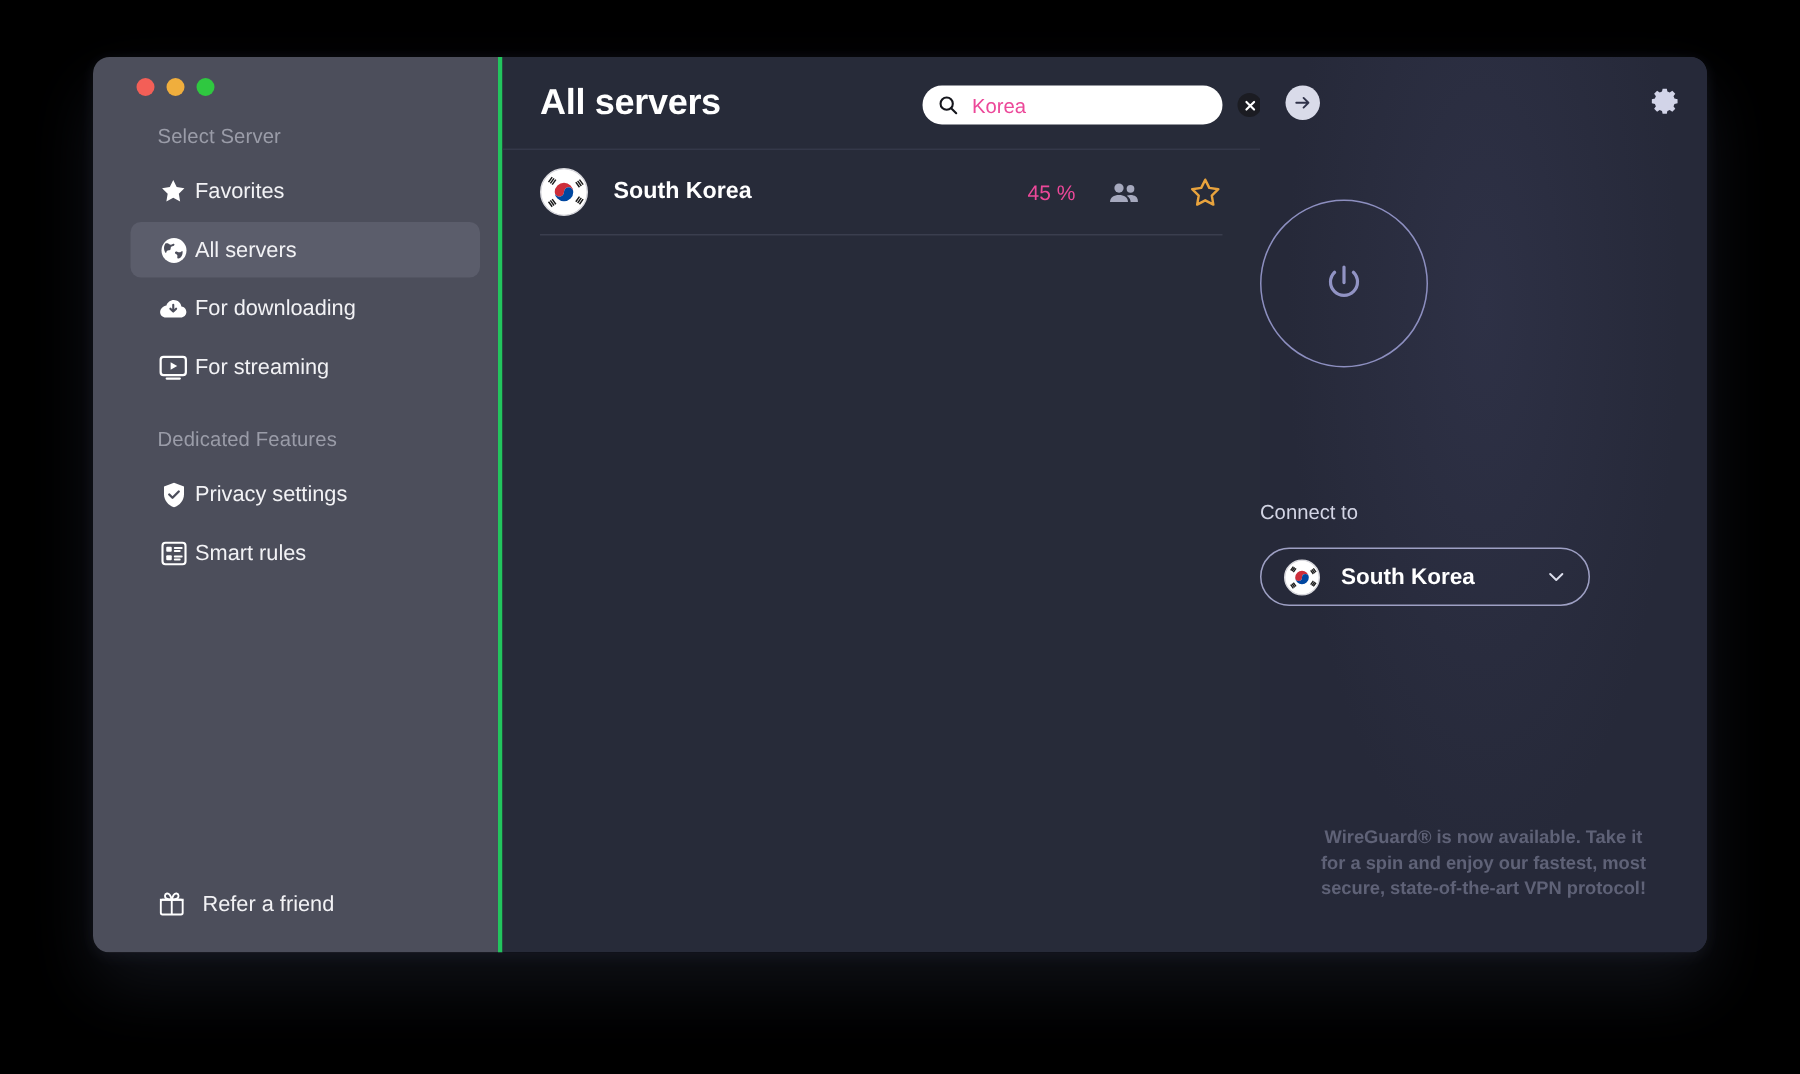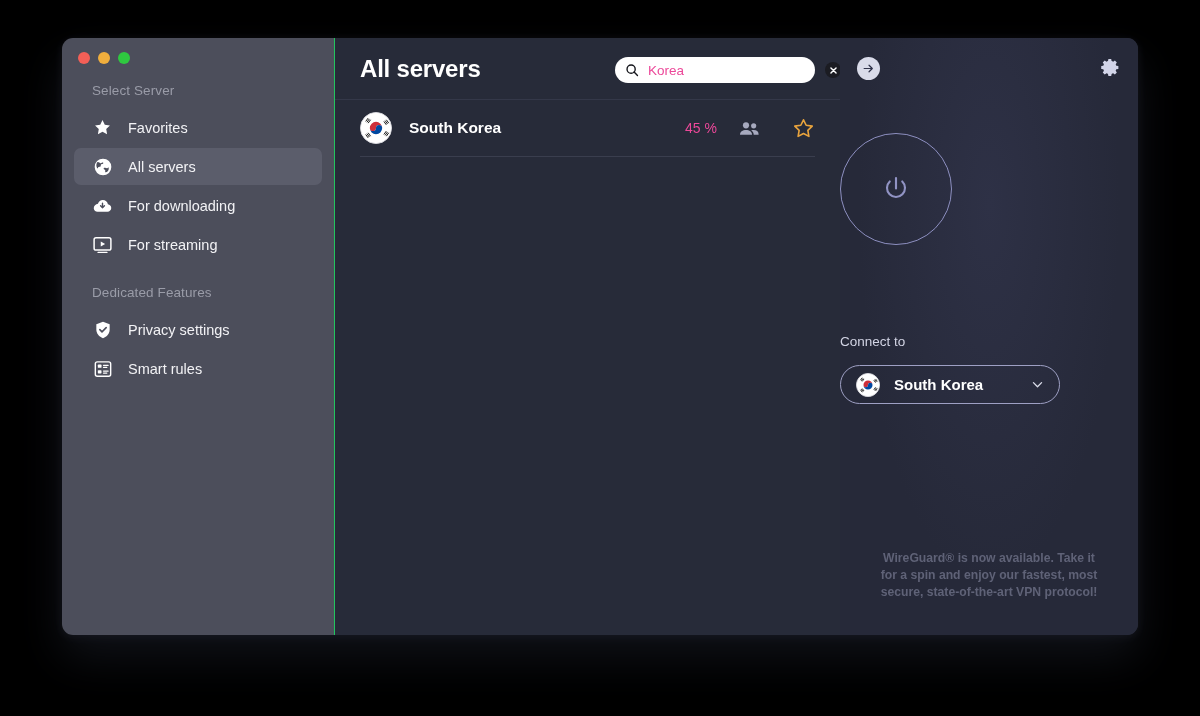--- a/index.html
+++ b/index.html
@@ -20,21 +20,22 @@
     box-shadow: 0 22px 46px rgba(30,32,44,0.55), 0 2px 10px rgba(40,42,58,0.45);
   }
 
   
   #sidebar {
     width: 273px;
     background: #4c4e5b;
     position: relative;
     display: flex;
     flex-direction: column;
-    border-right: 1px solid #22c55e;
+    border-right: 3px solid #22c55e;
+    padding-left: 13px;
   }
   #traffic-lights {
     display: flex;
     gap: 8px;
     padding: 14px 0 0 16px;
     height: 36px;
   }
   .tl { width: 12px; height: 12px; border-radius: 50%; }
   .tl-close { background: #f35f57; }
   .tl-min   { background: #f0ae3d; }
@@ -51,21 +52,21 @@
   .side-item {
     display: flex;
     align-items: center;
     height: 37px;
     margin: 1px 12px;
     padding-left: 18px;
     border-radius: 7px;
     color: #f2f2f5;
     font-size: 14.5px;
     cursor: pointer;
-    gap: 15px;
+    gap: 4px;
   }
   .side-item.selected { background: #5b5d6b; }
   .side-ico {
     width: 21px; height: 21px;
     display: flex; align-items: center; justify-content: center;
     flex: 0 0 21px;
   }
   .side-ico svg { display: block; }
 
   #sidebar-spacer { flex: 1 1 auto; }
@@ -305,20 +306,30 @@
           <rect x="5.8" y="6.6" width="4.4" height="4" rx="0.8" fill="#ffffff"></rect>
           <rect x="5.8" y="13.4" width="4.4" height="4" rx="0.8" fill="#ffffff"></rect>
           <path d="M12.6 7.6h5.6M12.6 10h4M12.6 14.4h5.6M12.6 16.8h4" stroke="#ffffff" stroke-width="1.5" stroke-linecap="round"></path>
         </svg>
       </span>
       <span>Smart rules</span>
     </div>
 
     <div id="sidebar-spacer"></div>
 
+    <div id="refer-a-friend">
+      <span class="side-ico">
+        <svg width="19" height="19" viewBox="0 0 24 24" fill="none" stroke="#ffffff" stroke-width="1.6">
+          <rect x="2.8" y="8.6" width="18.4" height="12.4" rx="1.4"></rect>
+          <path d="M2 8.6h20M12 8.6V21"></path>
+          <path d="M12 8.6S10.6 3 7.9 3.4c-2 .3-2.2 3.2-.3 4.3 1.6.9 4.4.9 4.4.9zM12 8.6S13.4 3 16.1 3.4c2 .3 2.2 3.2.3 4.3-1.6.9-4.4.9-4.4.9z"></path>
+        </svg>
+      </span>
+      <span>Refer a friend</span>
+    </div>
   </div>
 
   <div id="main">
 
     <div id="main-header">
       <div id="page-title">All servers</div>
 
       <div id="search-wrap">
         <span style="display:flex;">
           <svg width="14" height="14" viewBox="0 0 24 24" fill="none" stroke="#15161c" stroke-width="2.4">

